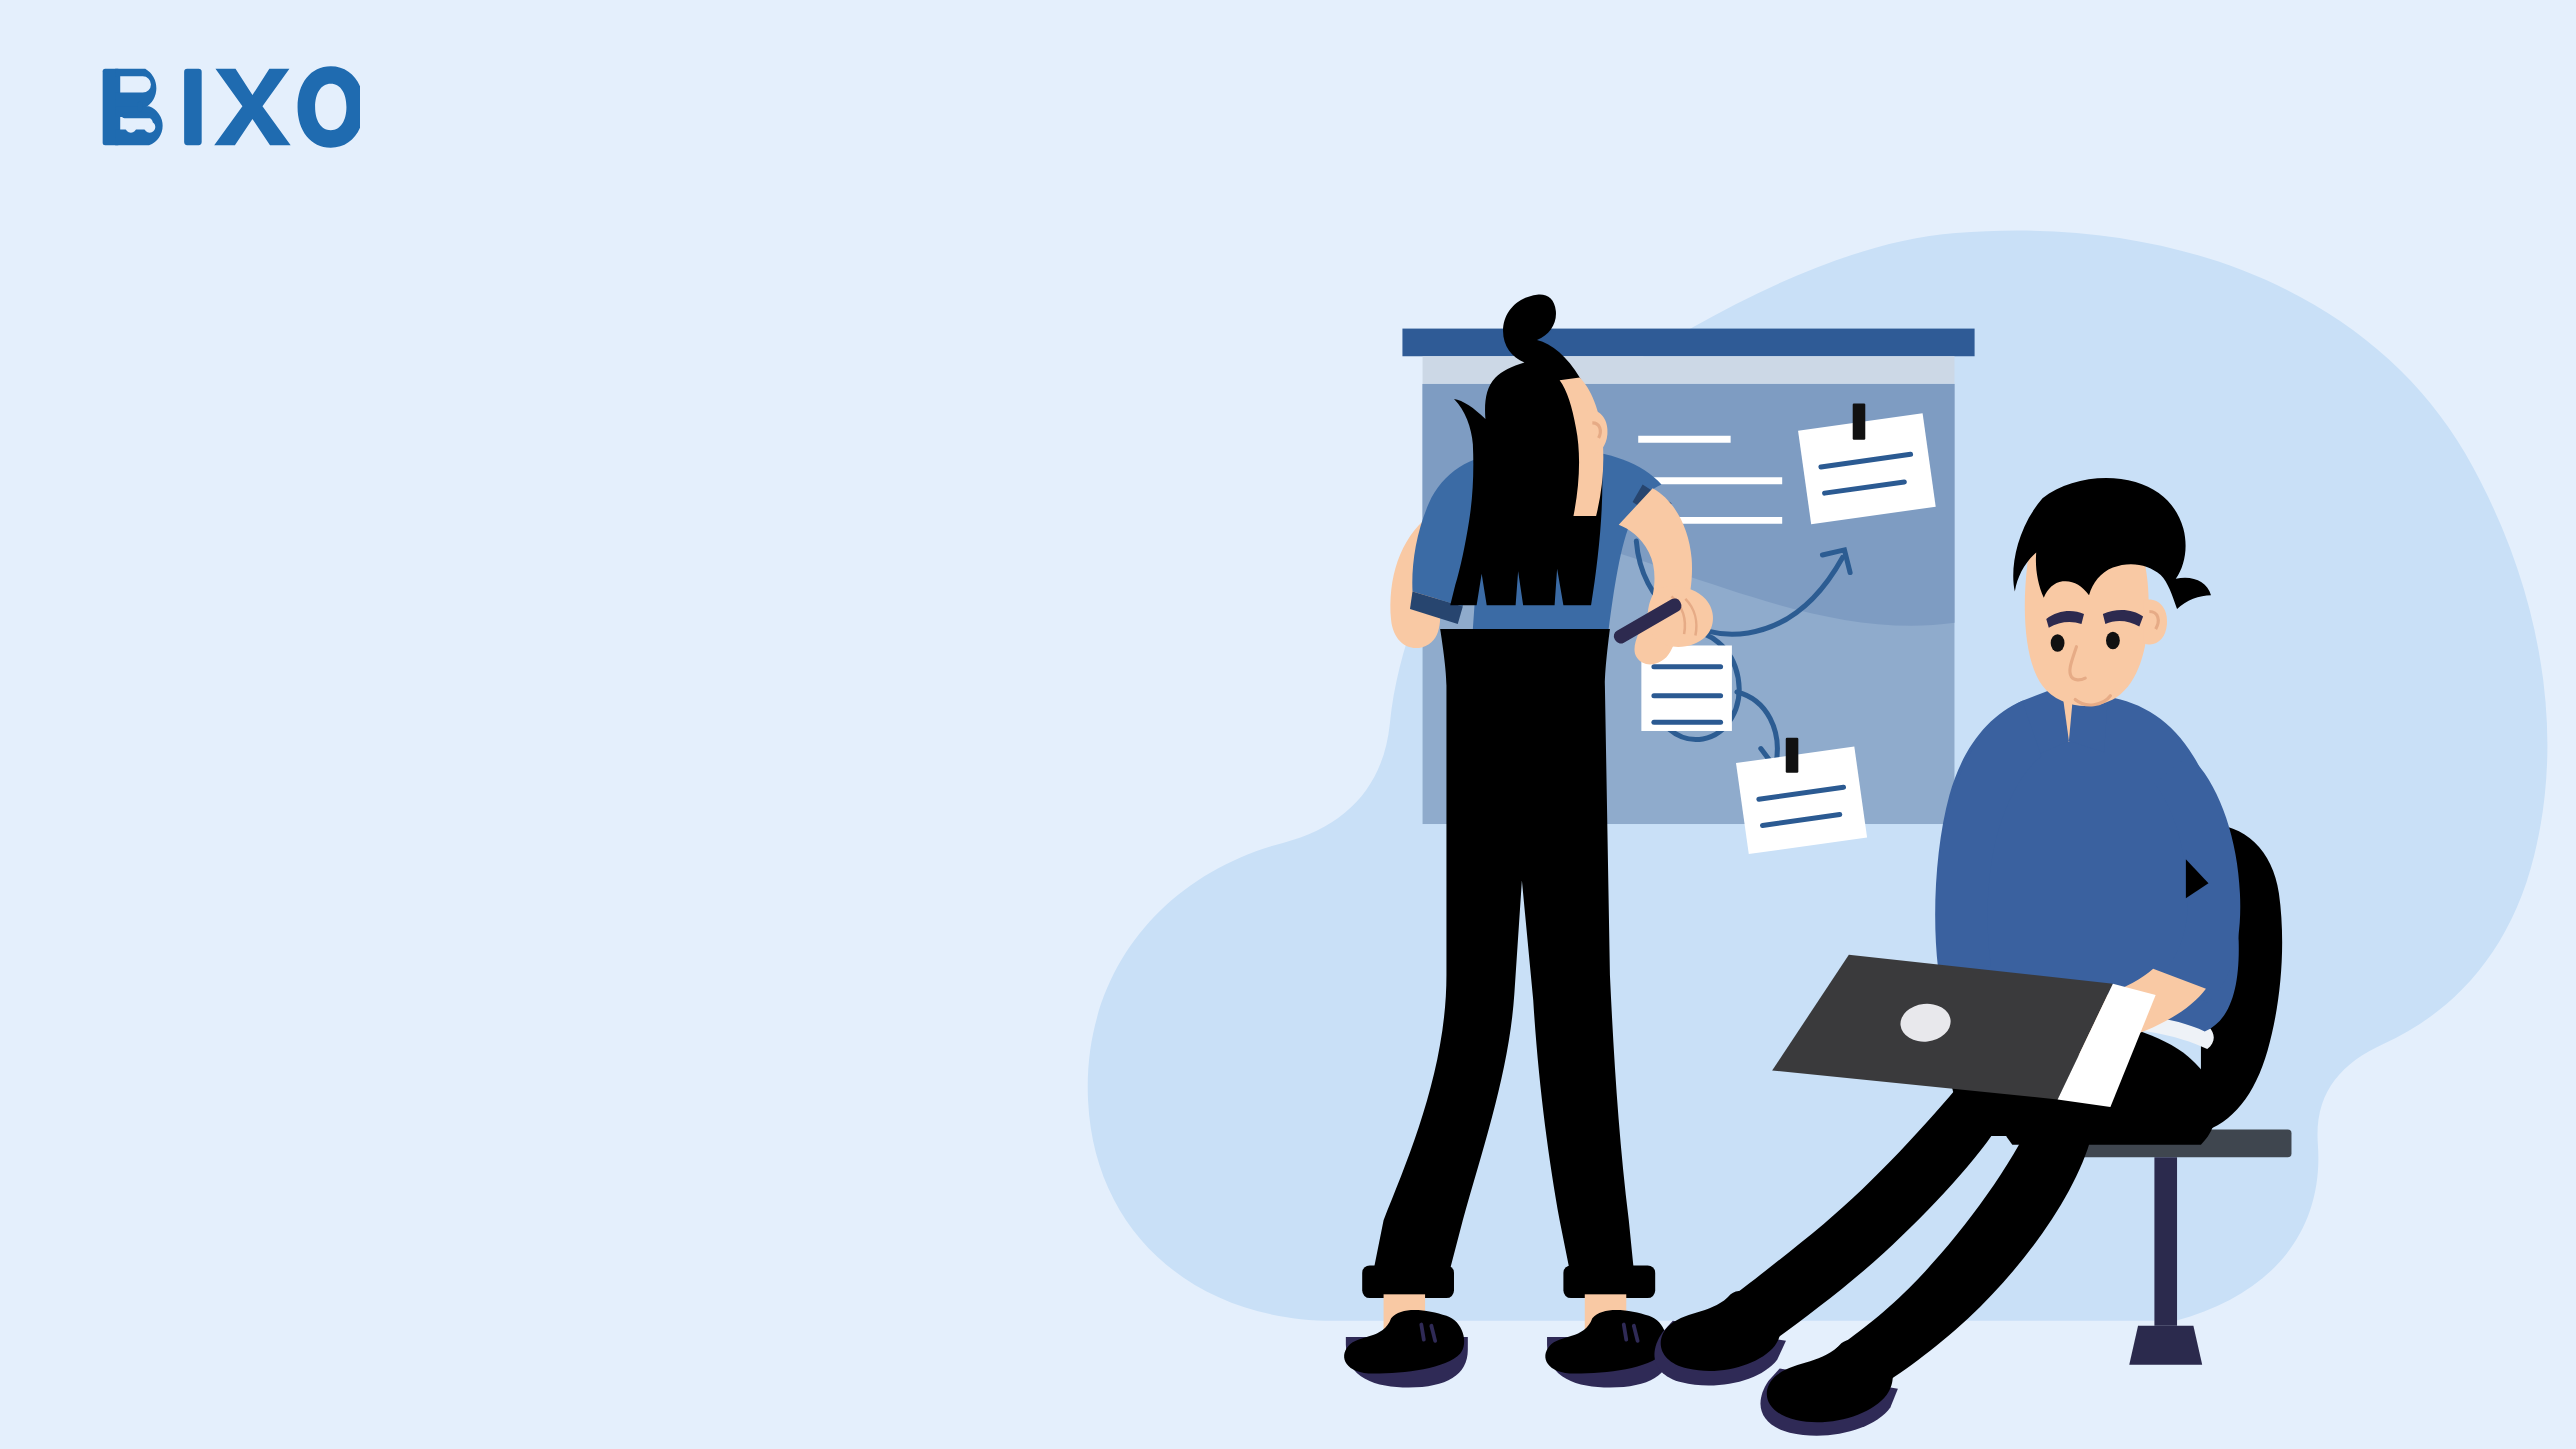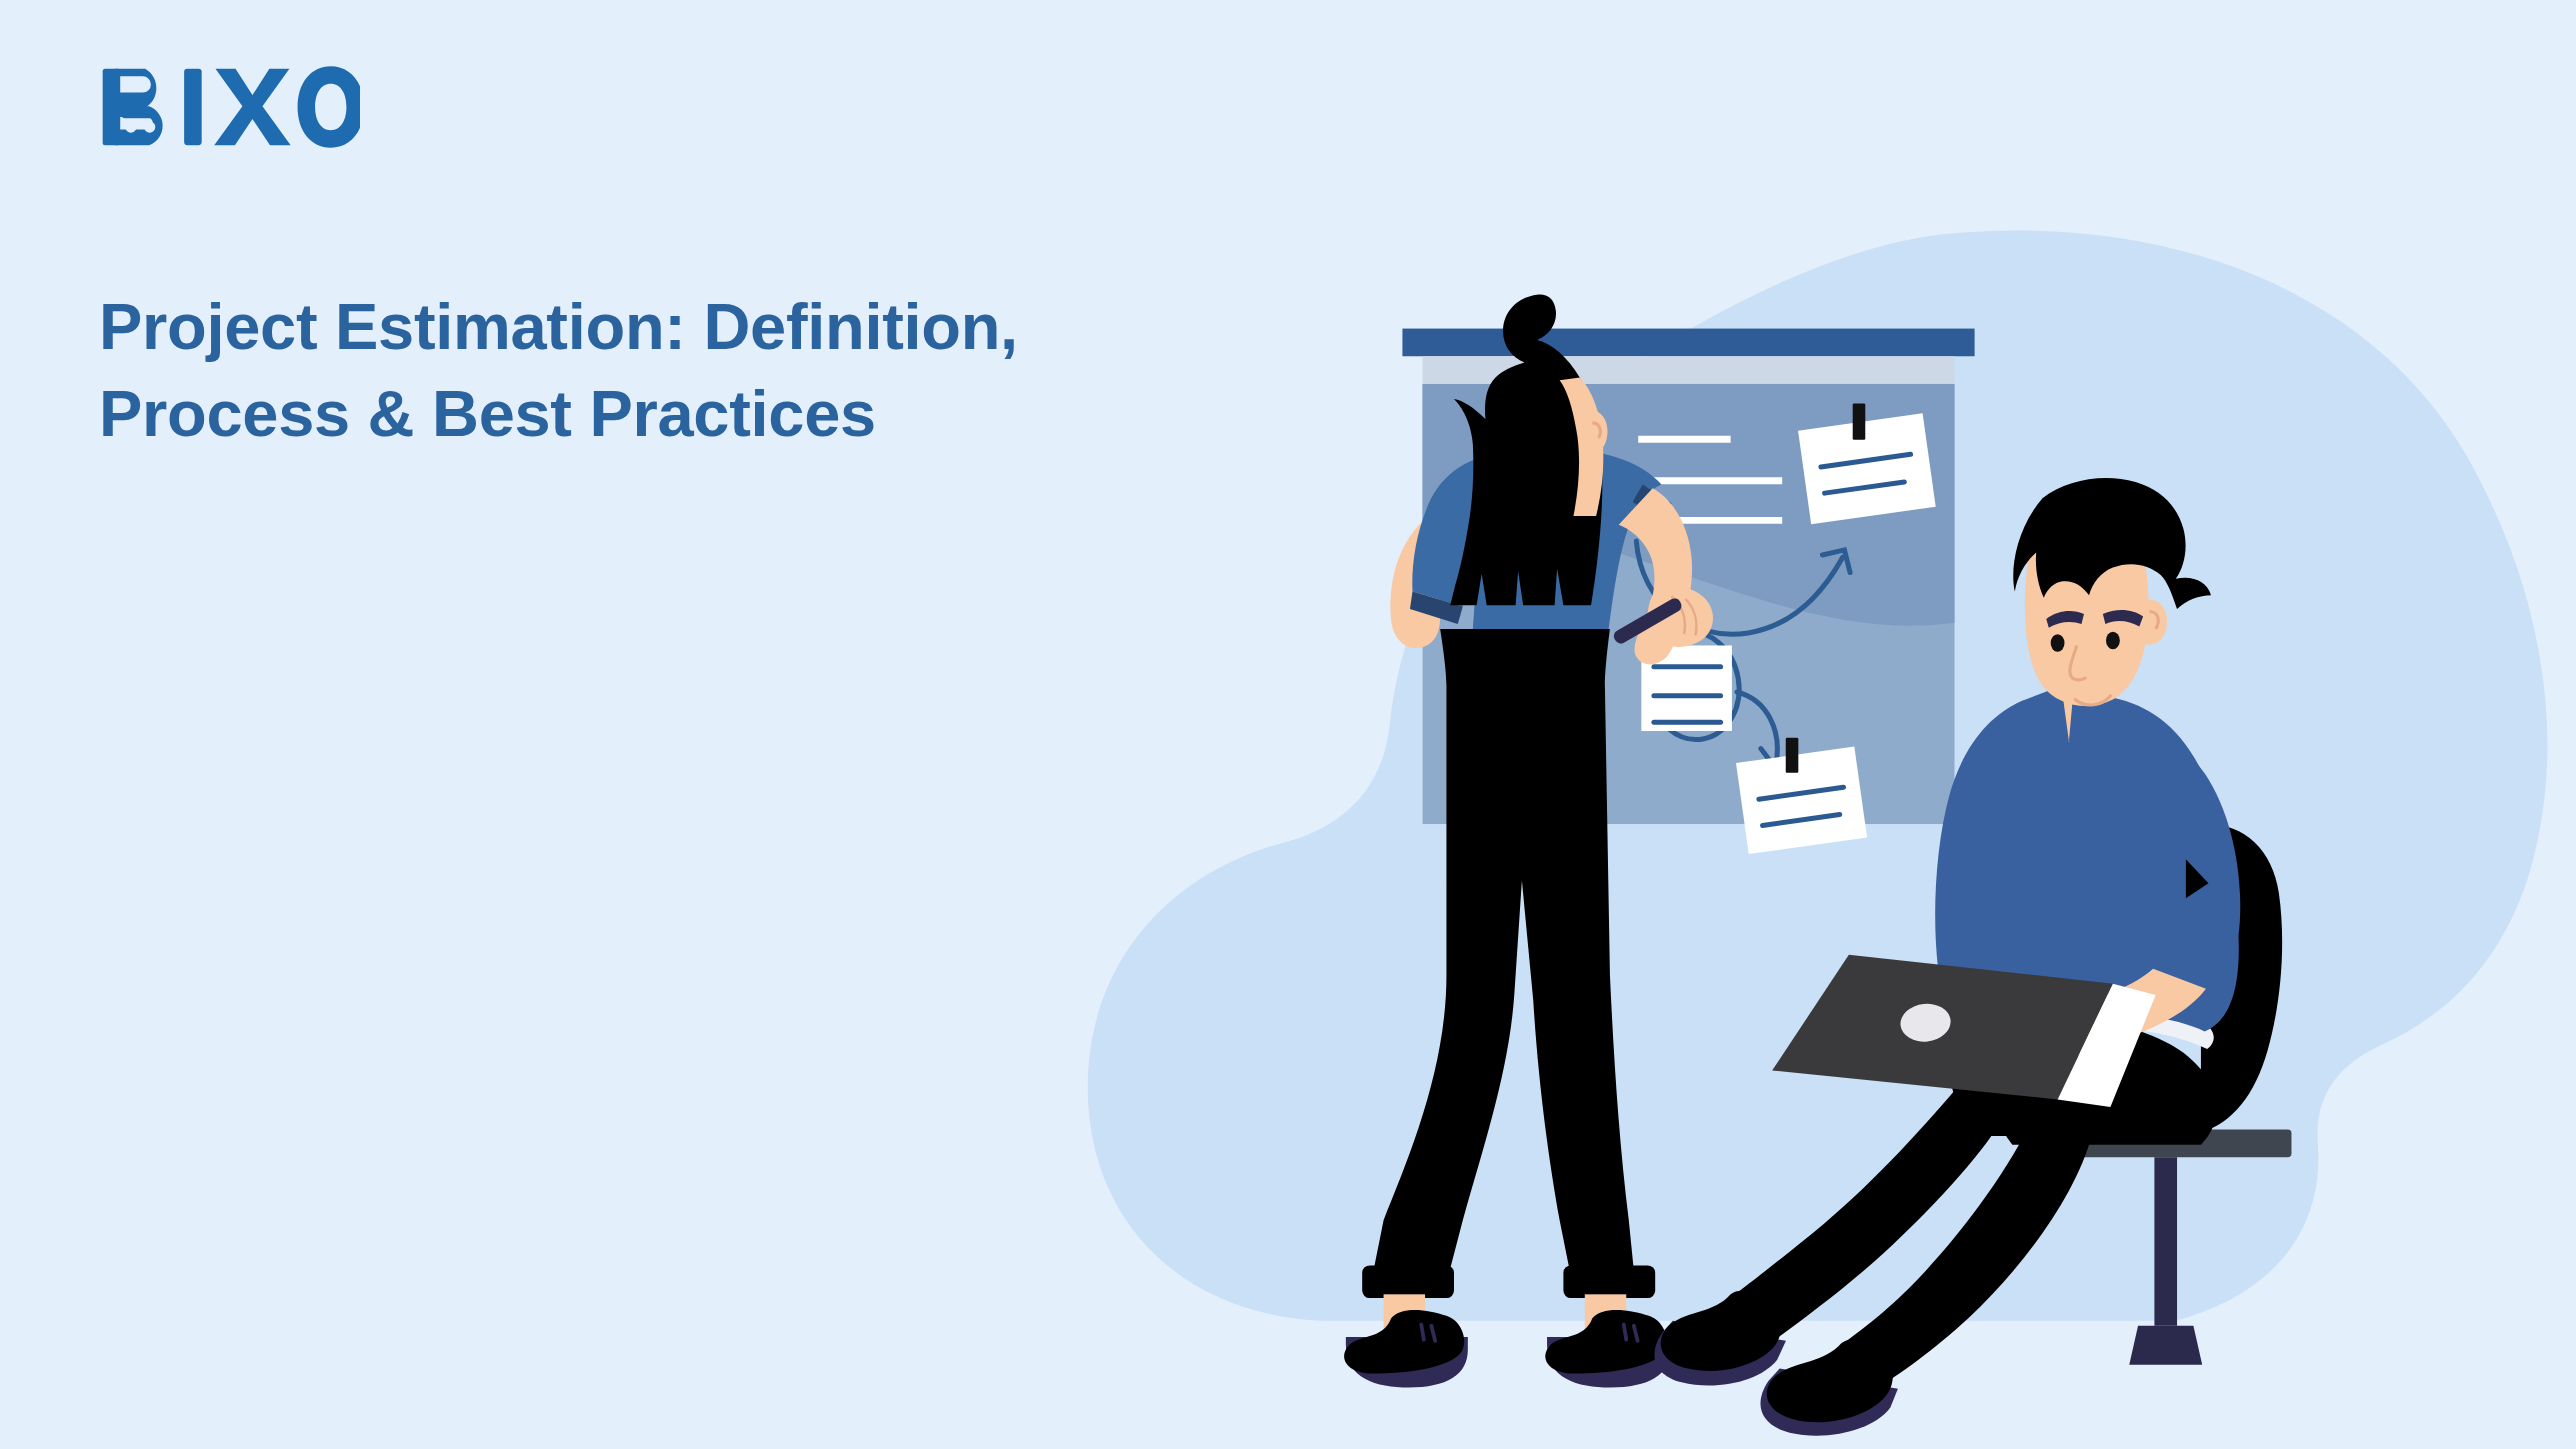--- a/index.html
+++ b/index.html
@@ -82,22 +82,20 @@
         <rect x="140" y="14" width="28" height="122" rx="5"></rect>
 
         <path d="M190 14 h32 l27 42 l27-42 h32 l-43 60 l45 62 h-33 l-28-42 l-28 42 h-33 l45-62 z"></path>
 
         <path d="M374 10 c-32 0 -53 27 -53 65 s21 65 53 65 s53-27 53-65 s-21-65 -53-65 z
                  m0 28 c16 0 25 16 25 37 s-9 37 -25 37 s-25-16 -25-37 s9-37 25-37 z"></path>
       </g>
     </svg>
   </div>
 
-  <h1 id="headline">Project Estimation: Definition,
-Process &amp; Best Practices</h1>
 
   <div id="illustration">
     <svg viewBox="0 0 2496 2004" xmlns="http://www.w3.org/2000/svg">
 
       <path fill="#c9e0f7" d="M1510 70
                C1880 40 2180 180 2320 420
                C2440 628 2480 860 2430 1060
                C2392 1215 2300 1310 2190 1360
                C2120 1392 2080 1440 2086 1520
                C2096 1660 2010 1760 1860 1800

